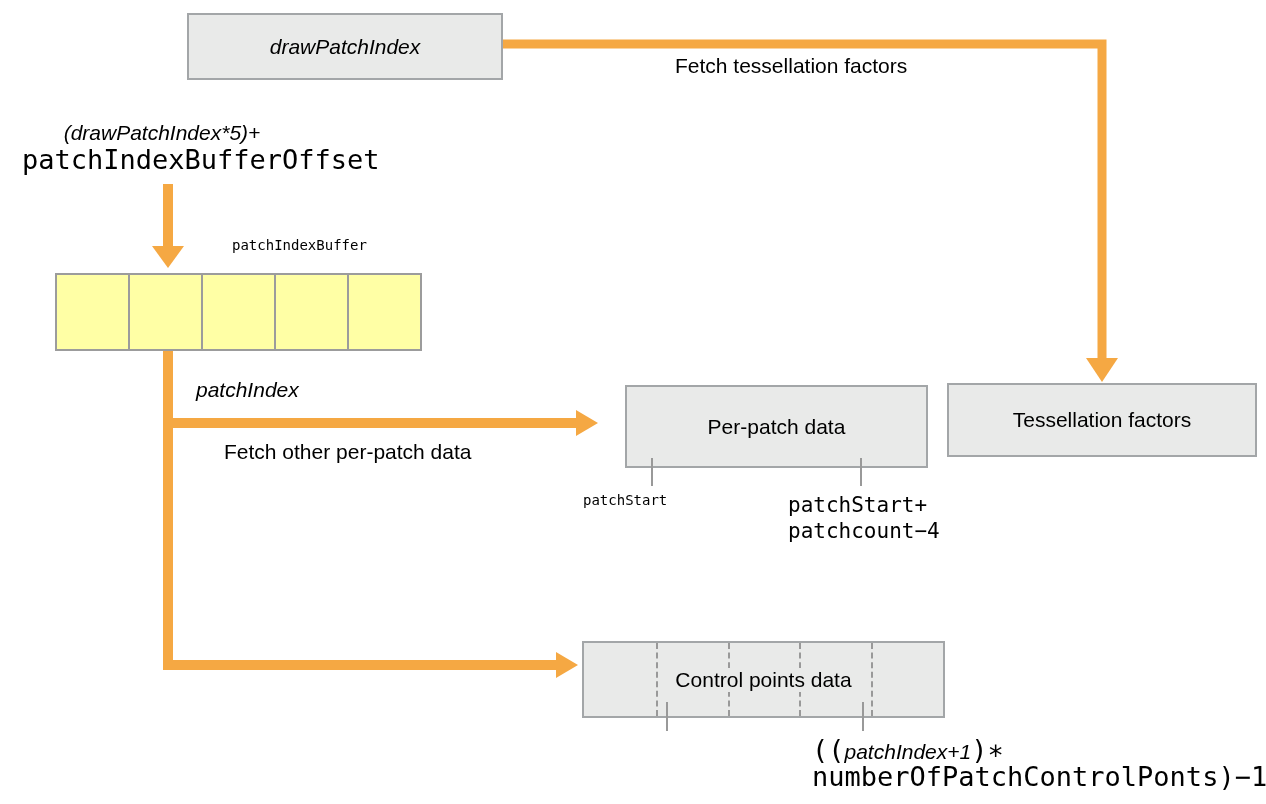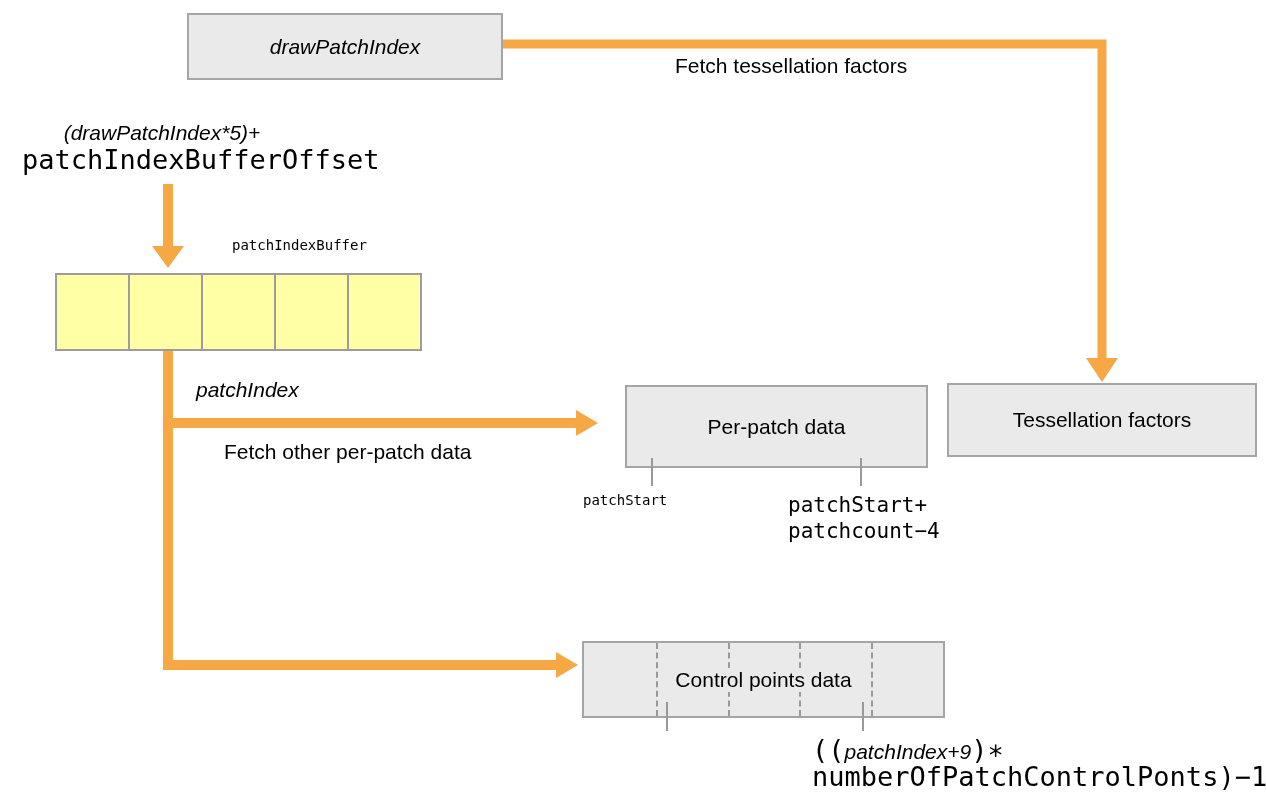--- a/index.html
+++ b/index.html
@@ -112,17 +112,17 @@
     <div class="divider" style="left:60%;"></div>
     <div class="divider" style="left:80%;"></div>
     <span class="node-label-bg">Control points data</span>
   </div>
 
   <div class="tick" style="left:666px; top:702px; height:29px;"></div>
   <div class="tick" style="left:862px; top:702px; height:29px;"></div>
 
 
   <div class="expr-block" style="left:812px; top:737px; line-height:25px;">
-    <div><span class="mono">((</span><span class="italic">patchIndex+9</span><span class="mono">)∗</span></div>
+    <div><span class="mono">((</span><span class="italic">patchIndex+1</span><span class="mono">)∗</span></div>
     <div class="mono">numberOfPatchControlPonts)−1</div>
   </div>
 
 </div>
 
 </body></html>

